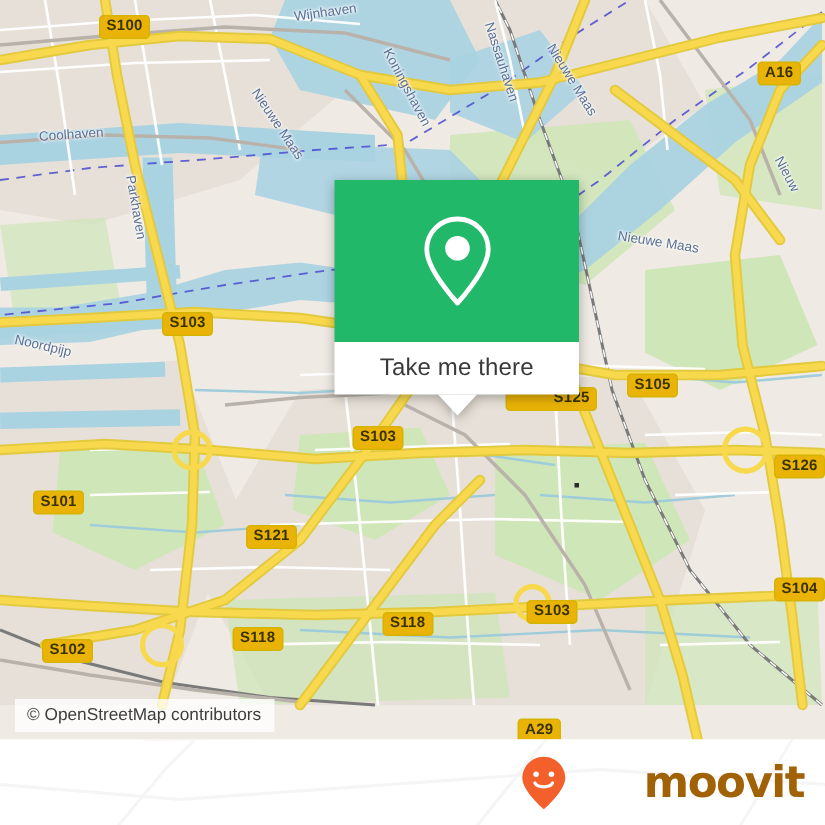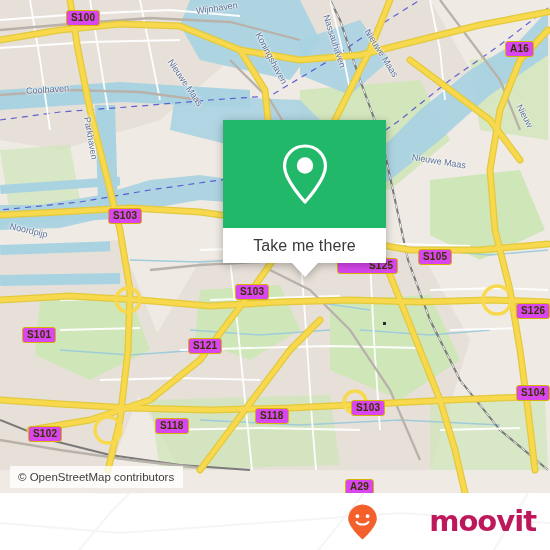--- a/index.html
+++ b/index.html
@@ -14,21 +14,21 @@
   .map{
     position:absolute;left:0;top:0;width:550px;height:493px;
     background:#efebe4;
     overflow:hidden;
   }
   .map-svg{position:absolute;left:0;top:0;width:550px;height:493px;display:block;}
 
   
   .shield{
     position:absolute;
-    background:#d946ef;
+    background:#eab308;
     border:1.5px solid #d6b300;
     border-radius:3px;
     color:#3a3300;
     font-size:10px;
     font-weight:bold;
     font-family:"Liberation Sans", sans-serif;
     padding:1px 4px 2px 4px;
     line-height:11px;
     letter-spacing:0.2px;
     white-space:nowrap;
@@ -104,21 +104,21 @@
     font-size:15.5px;color:#2e2e2e;
     font-family:"Liberation Sans", sans-serif;
     white-space:nowrap;
   }
   .logo{
     position:absolute;right:14px;top:50%;transform:translateY(-50%);
     display:flex;align-items:center;gap:2px;
   }
   .logo-word{
     font-family:"DejaVu Sans", sans-serif;
-    font-size:29px;font-weight:bold;color:#be185d;
+    font-size:29px;font-weight:bold;color:#a16207;
     letter-spacing:-1.0px;line-height:29px;margin-left:48px;
   }
 </style>
 </head>
 <body>
 
 <div id="app">
 
   <div class="map">
     <svg class="map-svg" viewBox="0 0 550 493" preserveAspectRatio="none">
@@ -278,21 +278,21 @@
 
     <div id="road-shields">
         <div class="shield" style="left: 66px; top: 10px;">S100</div>
         <div class="shield" style="left: 505px; top: 41px;">A16</div>
         <div class="shield" style="left: 108px; top: 208px;">S103</div>
         <div class="shield" style="left: 418px; top: 249px;">S105</div>
         <div class="shield" style="left: 337px; top: 258px; padding-left: 31px;">S125</div>
         <div class="shield" style="left: 235px; top: 284px;">S103</div>
         <div class="shield" style="left: 516px; top: 303px;">S126</div>
         <div class="shield" style="left: 22px; top: 327px;">S101</div>
-        <div class="shield" style="left: 164px; top: 338px; margin-left: 24px;">S121</div>
+        <div class="shield" style="left: 164px; top: 350px;">S121</div>
         <div class="shield" style="left: 516px; top: 385px;">S104</div>
         <div class="shield" style="left: 351px; top: 400px;">S103</div>
         <div class="shield" style="left: 255px; top: 408px;">S118</div>
         <div class="shield" style="left: 155px; top: 418px;">S118</div>
         <div class="shield" style="left: 28px; top: 426px; text-align: right;">S102</div>
         <div class="shield" style="left: 345px; top: 479px;">A29</div>
       </div>
 
     <div class="attrib">© OpenStreetMap contributors</div>
 

